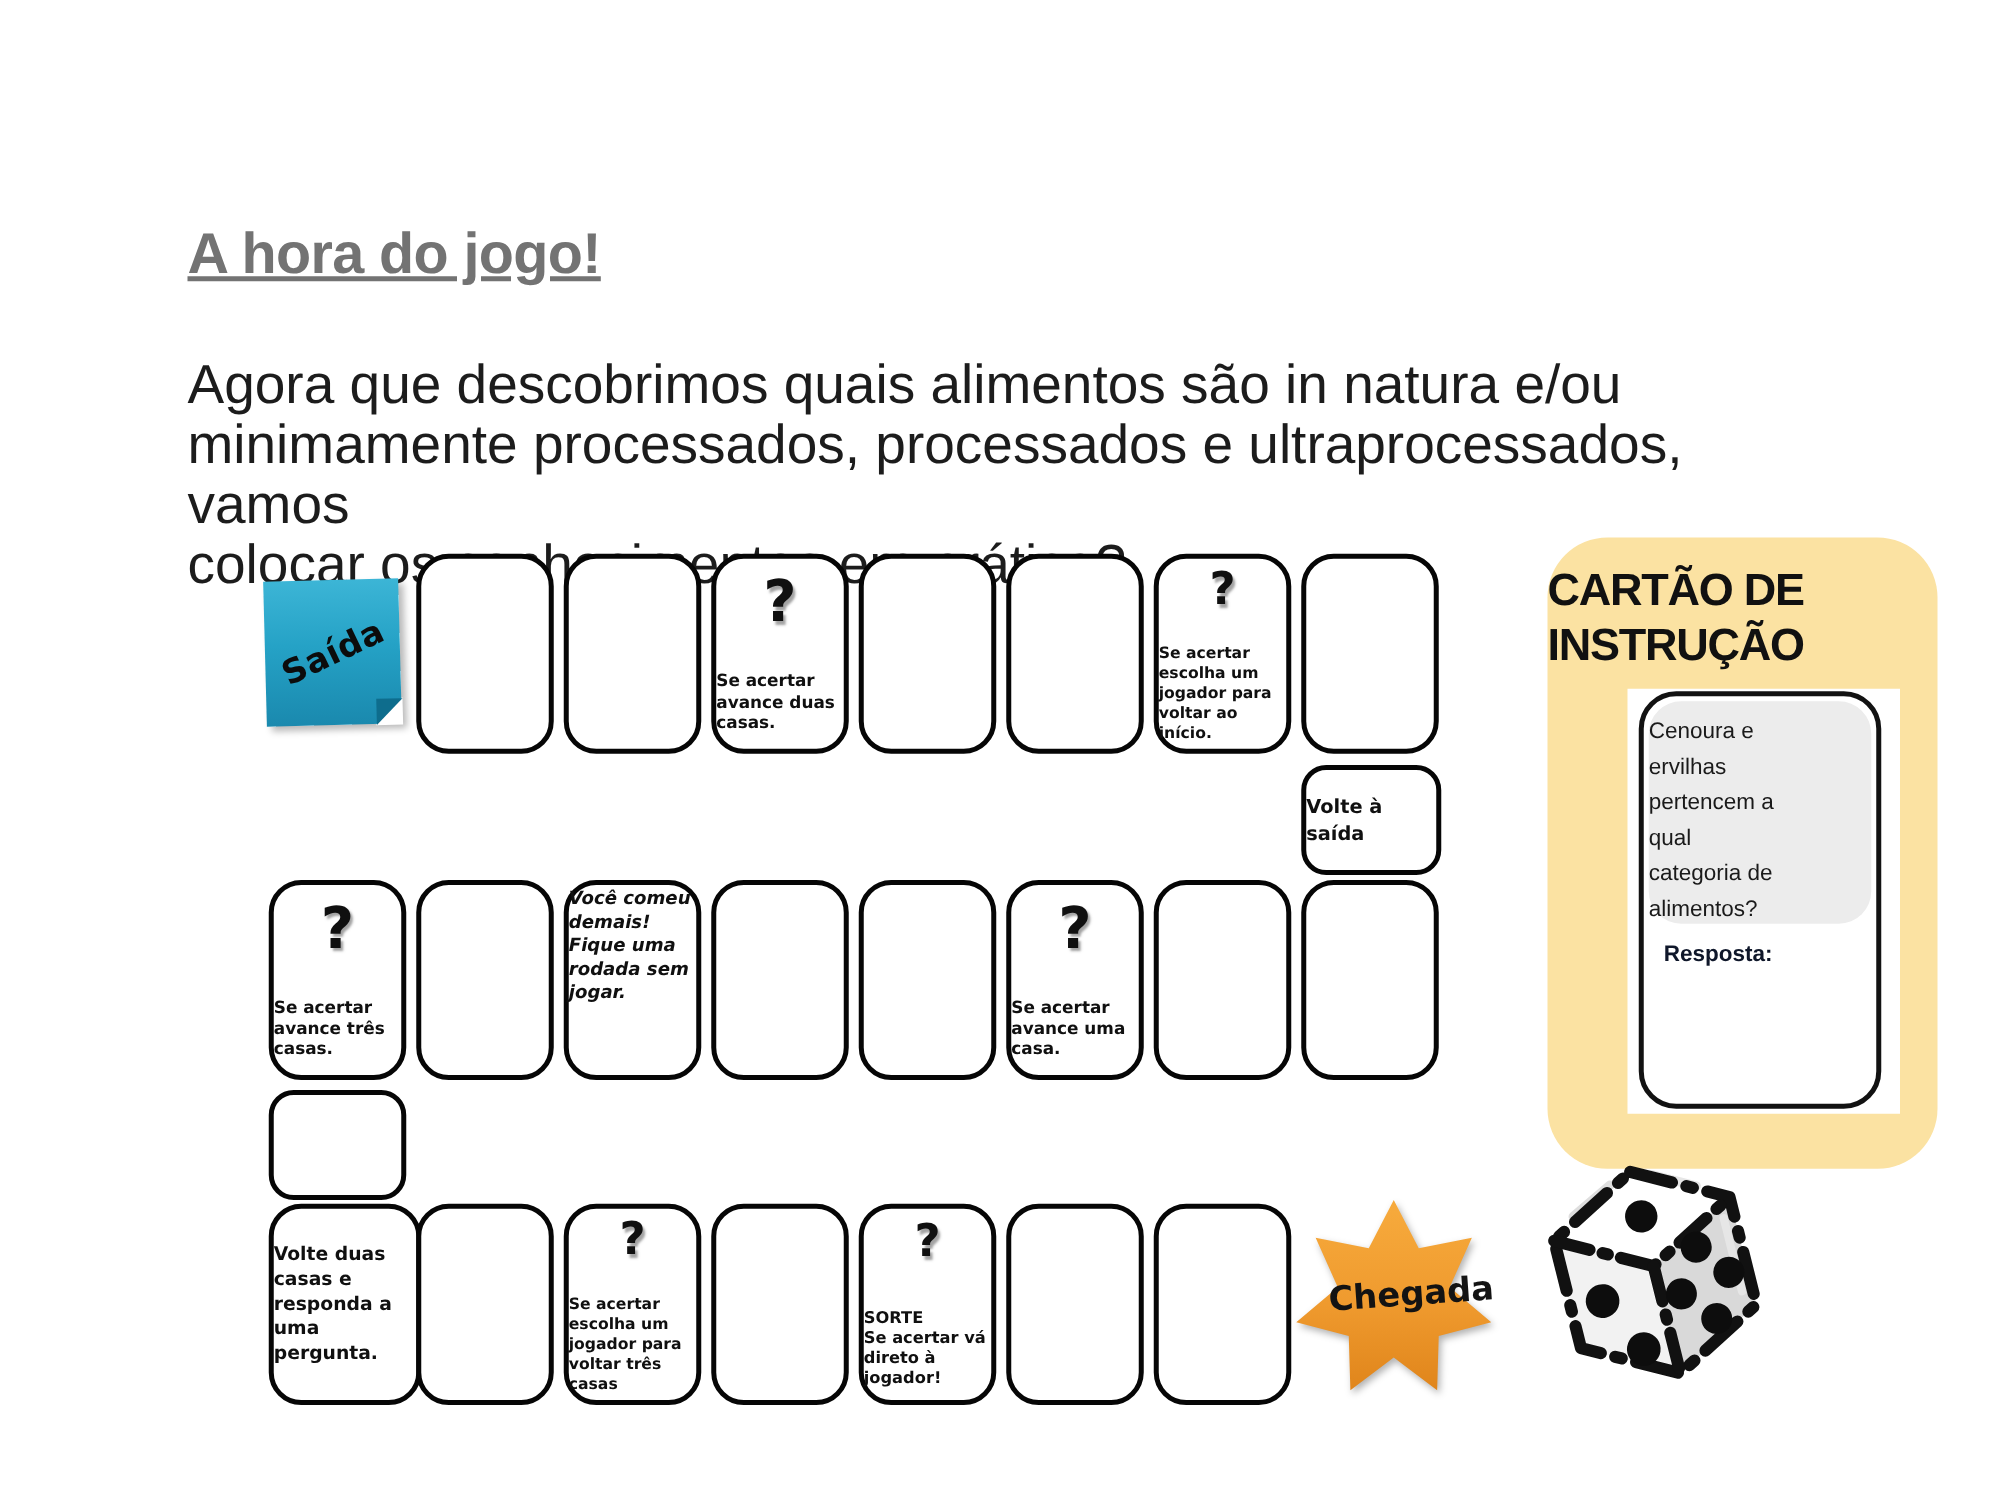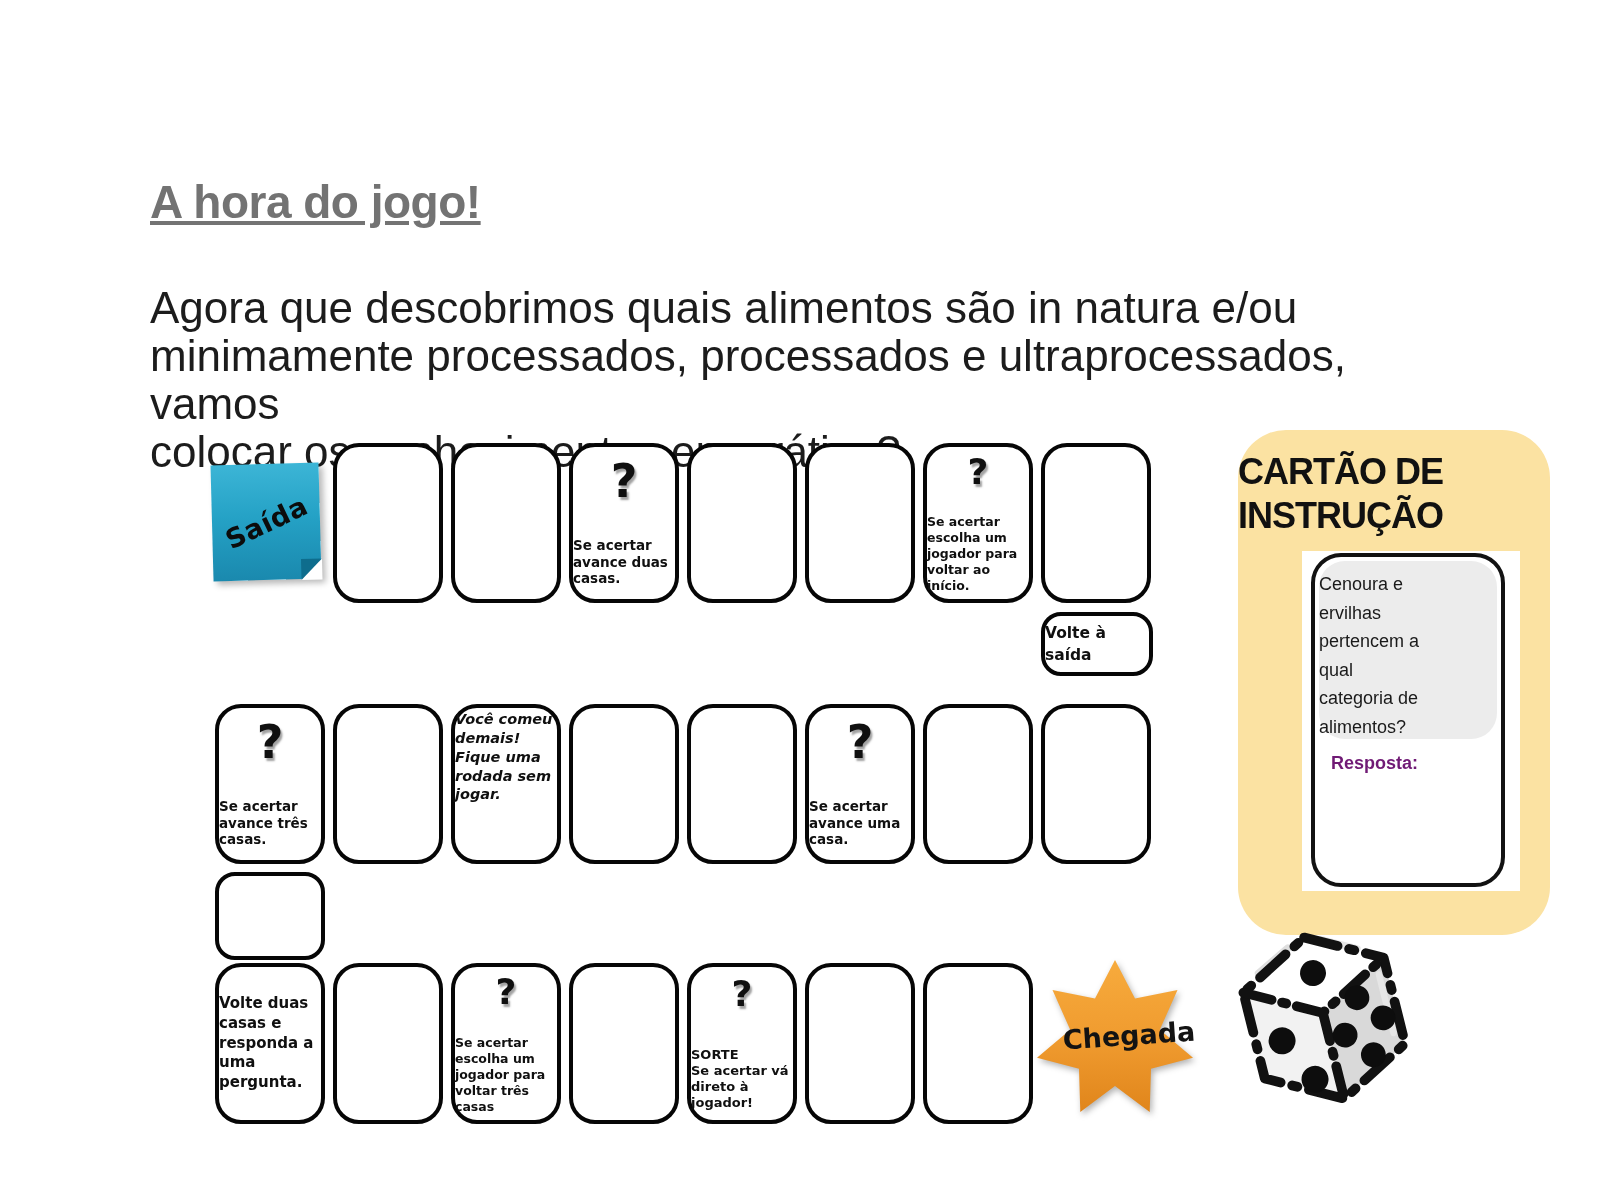--- a/index.html
+++ b/index.html
@@ -86,21 +86,21 @@
     background:#ffffff;border:4px solid #121212;border-radius:30px;box-sizing:border-box;
   }
   .icard-question{
     position:absolute;left:4px;right:4px;top:4px;height:178px;
     background:#ececec;border-radius:26px;
     font-size:18px;line-height:28.5px;color:#1a1a1a;
     padding-top:9px;box-sizing:border-box;white-space:pre-line;
   }
   .icard-answer{
     position:absolute;left:16px;right:8px;top:192px;
-    font-size:18px;line-height:29px;color:#701a75;text-align:left;
+    font-size:18px;line-height:29px;color:#0f172a;text-align:left;
   }
   .ans-label{font-weight:700;display:block;}
   .ans-text{white-space:pre-line;}
   
   .dice{position:absolute;left:1218px;top:922px;width:214px;height:192px;}
 </style>
 </head>
 <body>
 
 <h1 class="page-title">A hora do jogo!</h1>
@@ -139,21 +139,21 @@
     <div class="cell" style="left: 805px; top: 443px; width: 110px; height: 160px;"></div>
     <div class="cell q-long" style="left: 923px; top: 443px; width: 110px; height: 160px;">
       <div class="qmark">?</div>
       <div class="cell-text">Se acertar
 escolha um
 jogador para
 voltar ao
 início.</div>
     </div>
     <div class="cell" style="left: 1041px; top: 443px; width: 110px; height: 160px;"></div>
-    <div class="cell mini" style="left: 1041px; top: 612px; width: 112px; height: 64px;">
+    <div class="cell mini" style="left: 1041px; top: 612px; width: 112px; height: 88px;">
       <div class="cell-text">Volte à
 saída</div>
     </div>
     <div class="cell q" style="left: 215px; top: 704px; width: 110px; height: 160px;">
       <div class="qmark">?</div>
       <div class="cell-text">Se acertar
 avance três
 casas.</div>
     </div>
     <div class="cell" style="left: 333px; top: 704px; width: 110px; height: 160px;"></div>
@@ -168,21 +168,21 @@
     <div class="cell" style="left: 687px; top: 704px; width: 110px; height: 160px;"></div>
     <div class="cell q" style="left: 805px; top: 704px; width: 110px; height: 160px;">
       <div class="qmark">?</div>
       <div class="cell-text">Se acertar
 avance uma
 casa.</div>
     </div>
     <div class="cell" style="left: 923px; top: 704px; width: 110px; height: 160px;"></div>
     <div class="cell" style="left: 1041px; top: 704px; width: 110px; height: 160px;"></div>
     <div class="cell mini" style="left: 215px; top: 872px; width: 110px; height: 88px;"></div>
-    <div class="cell text-mid" style="left: 215px; top: 963px; width: 110px; height: 161px;">
+    <div class="cell text-mid" style="left: 215px; top: 963px; width: 122px; height: 161px;">
       <div class="cell-text">Volte duas
 casas e
 responda a
 uma
 pergunta.</div>
     </div>
     <div class="cell" style="left: 333px; top: 963px; width: 110px; height: 161px;"></div>
     <div class="cell q-long" style="left: 451px; top: 963px; width: 110px; height: 161px;">
       <div class="qmark">?</div>
       <div class="cell-text">Se acertar

